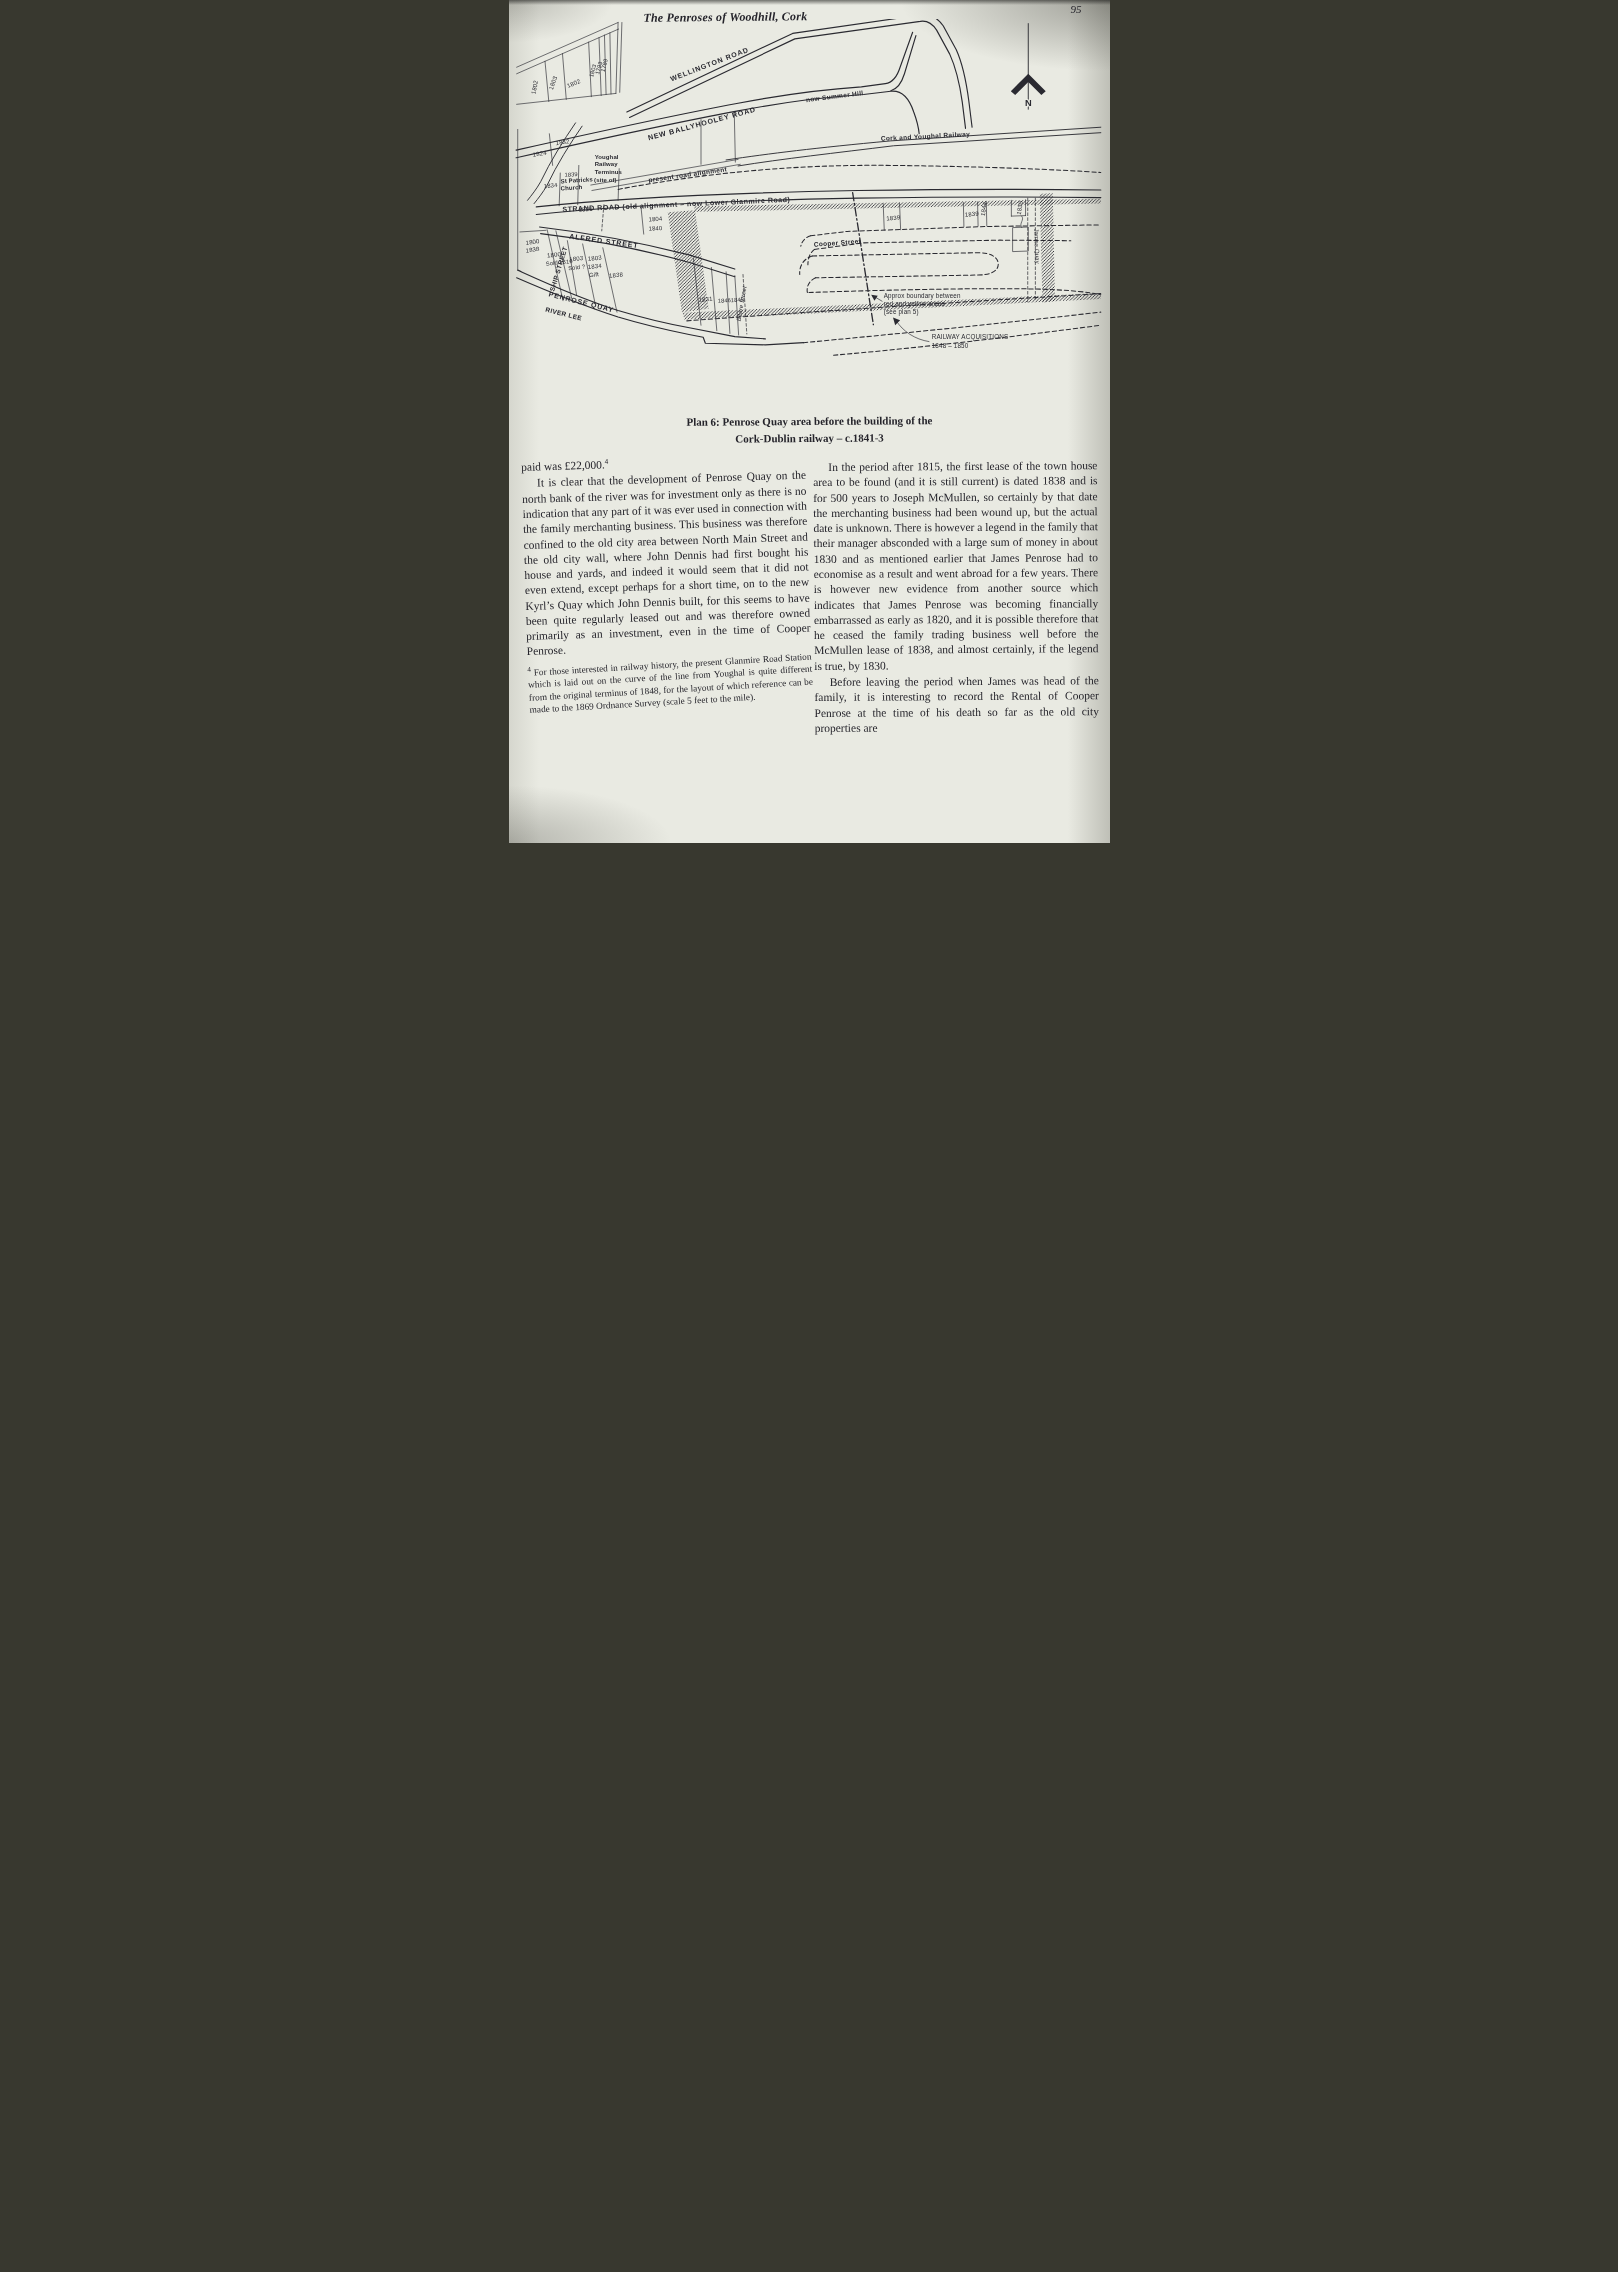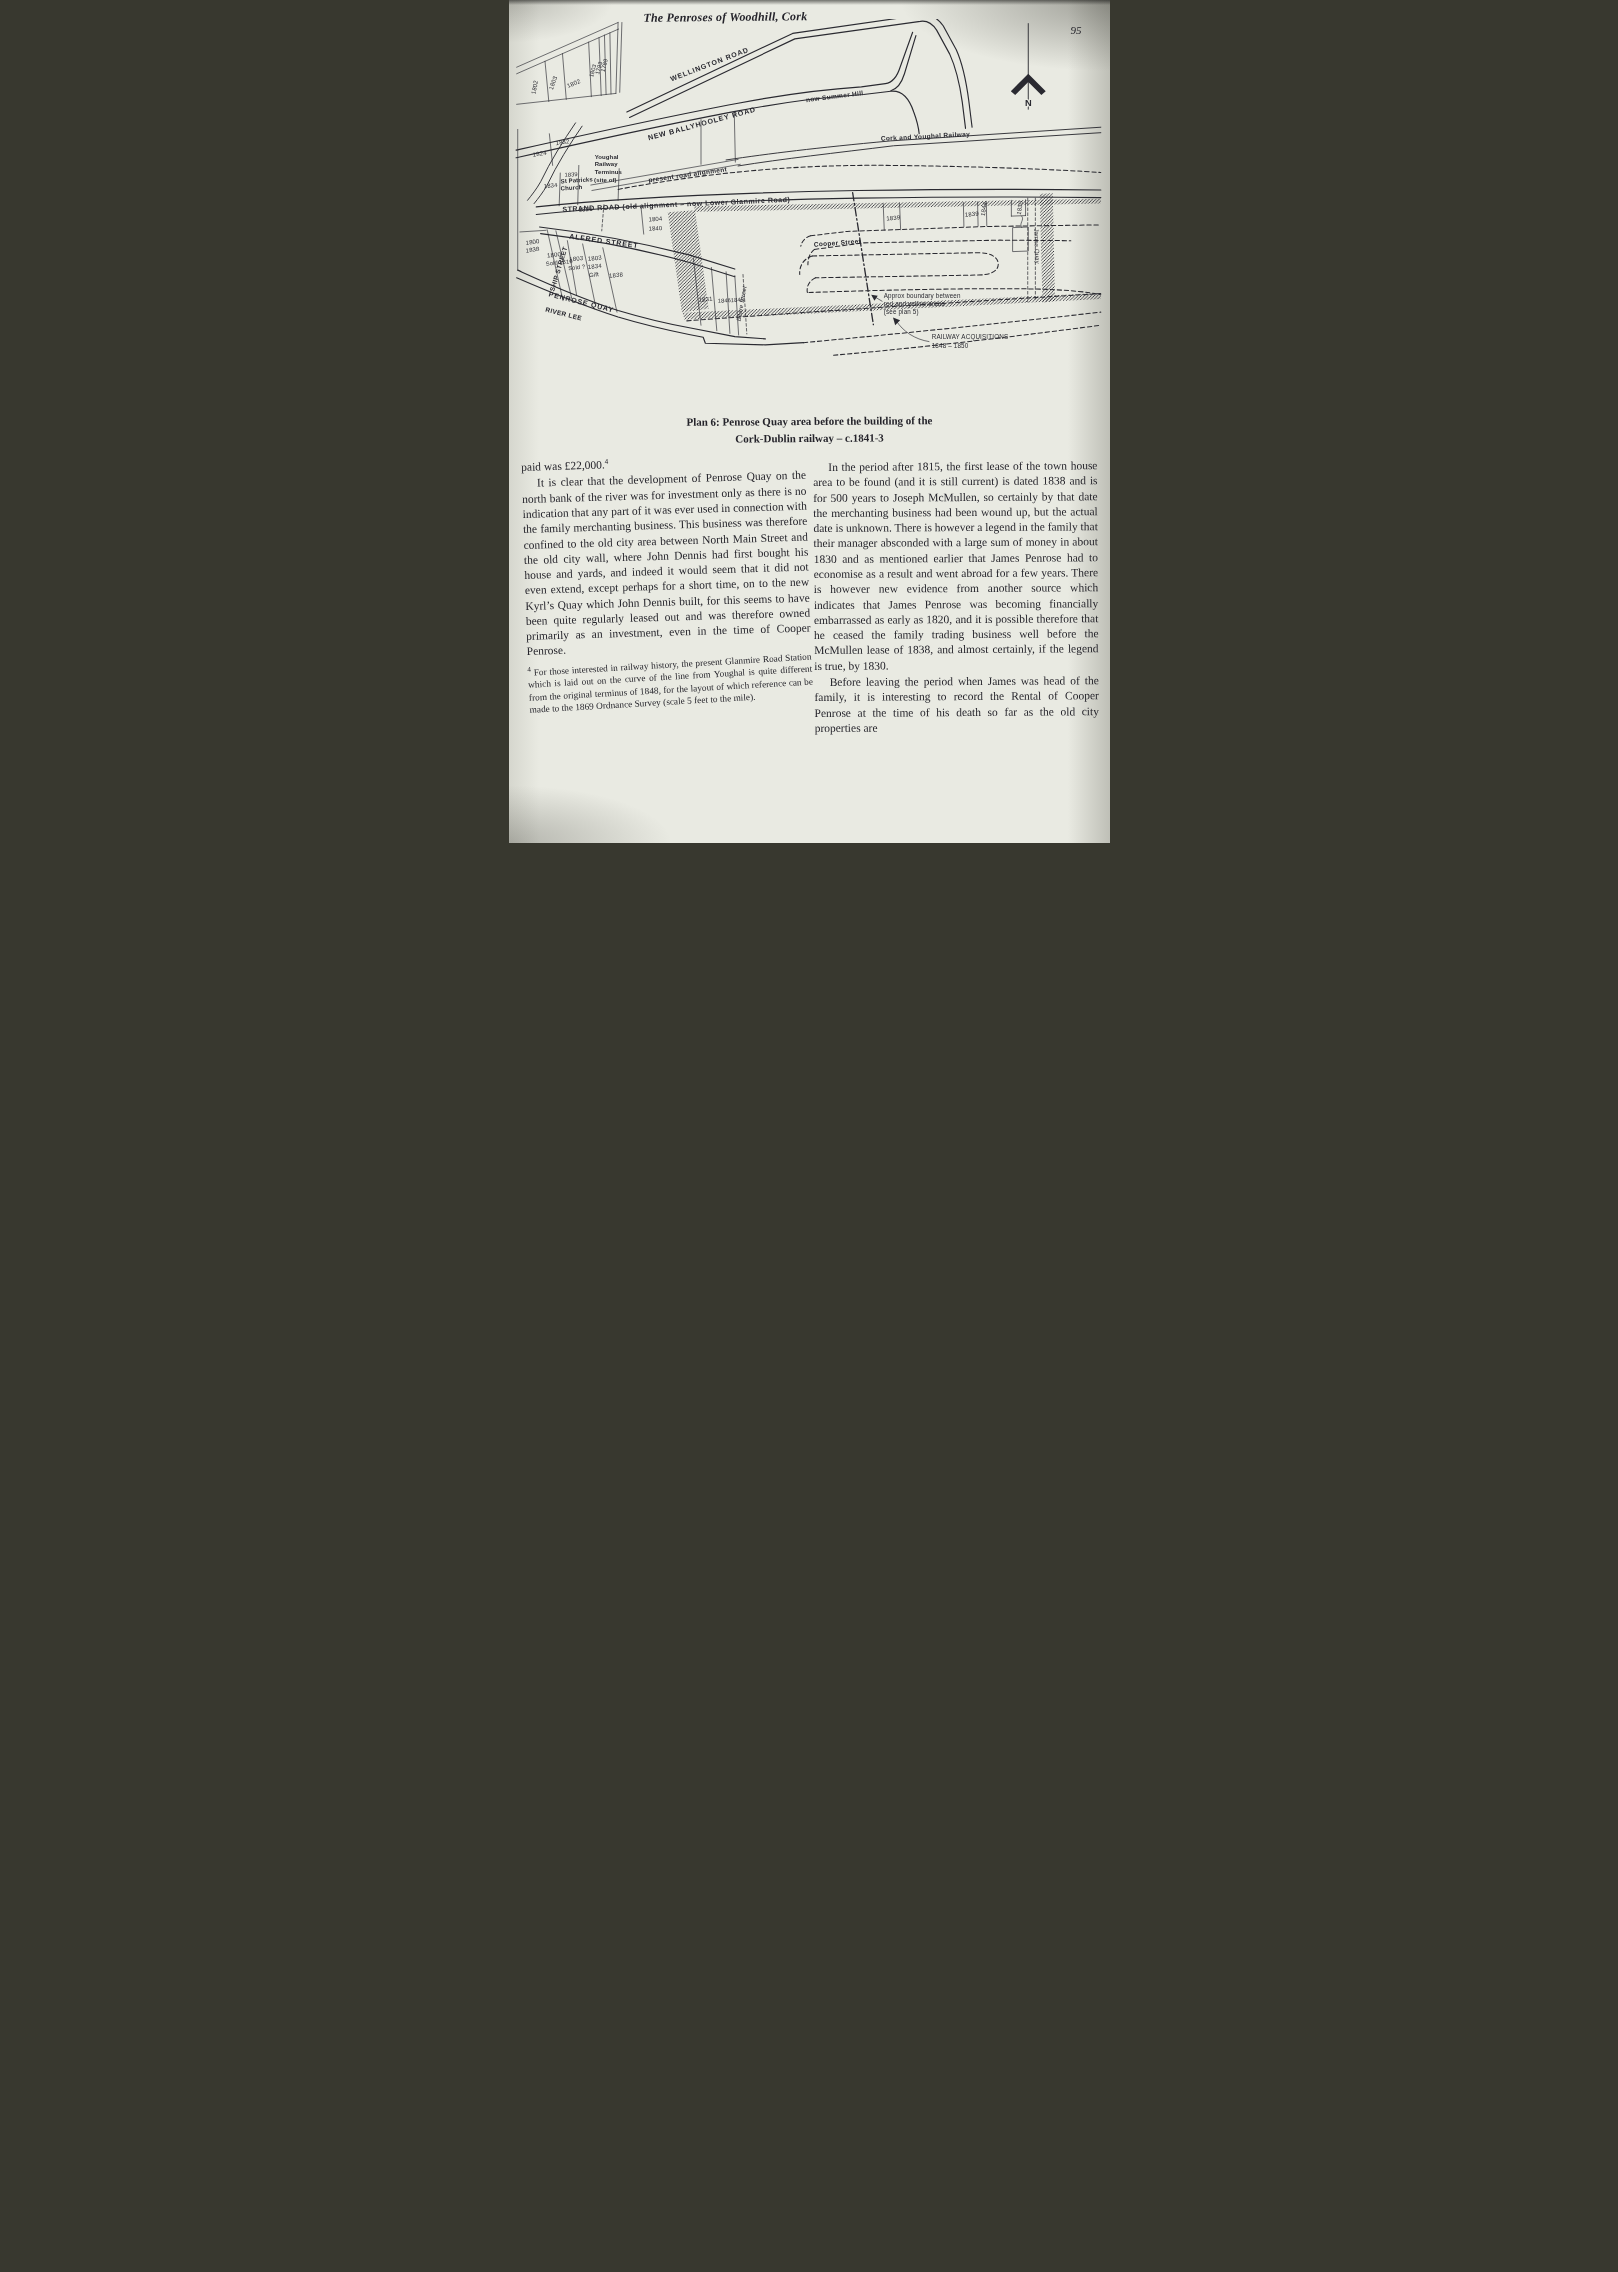--- a/index.html
+++ b/index.html
@@ -11,21 +11,21 @@
       radial-gradient(ellipse 175px 71px at 0% 0%, rgba(55,55,48,.26), transparent 60%),
       radial-gradient(ellipse 491px 164px at 50% 115%, rgba(90,90,78,.18), transparent 70%),
       linear-gradient(90deg, rgba(95,95,82,.14), transparent 5%, transparent 93%, rgba(80,80,70,.28)),
       #e9eae2;
     font-family:"Liberation Serif", serif;color:#25242b;
   }
   .page::before{content:"";position:absolute;left:0;top:0;right:0;height:4.9px;
     background:linear-gradient(180deg, rgba(18,18,16,.55), transparent);pointer-events:none;}
   .hdr-title{position:absolute;top:9.8px;left:0;width:72%;text-align:center;
     font-style:italic;font-weight:700;font-size:12px;letter-spacing:0.2px;transform:rotate(-.6deg);}
-  .hdr-num{position:absolute;top:24px;right:28px;font-style:italic;font-size:11px;}
+  .hdr-num{position:absolute;top:3px;right:28px;font-style:italic;font-size:11px;}
   svg.map{position:absolute;top:18.6px;left:0;}
   .mapg{font-family:"Liberation Sans", sans-serif;fill:#2a2a31;}
   .mapg path,.mapg line,.mapg polyline{fill:none;stroke:#2a2a31;stroke-linecap:round;stroke-linejoin:round;}
   .w1{stroke-width:1.2px;} .w15{stroke-width:1.7px;} .w2{stroke-width:2.1px;}
   .dsh{stroke-width:1.9px;stroke-dasharray:8 5;} .dshF{stroke-width:1.3px;stroke-dasharray:5 4;}
   .dd{stroke-width:2.4px;stroke-dasharray:15 5 3 5;}
   .rl{font-size:13px;font-weight:700;letter-spacing:1.6px;}
   .rls{font-size:13px;font-weight:700;letter-spacing:.9px;}
   .rl2{font-size:12px;font-weight:700;letter-spacing:.6px;}
   .pl{font-size:11px;letter-spacing:.3px;}

